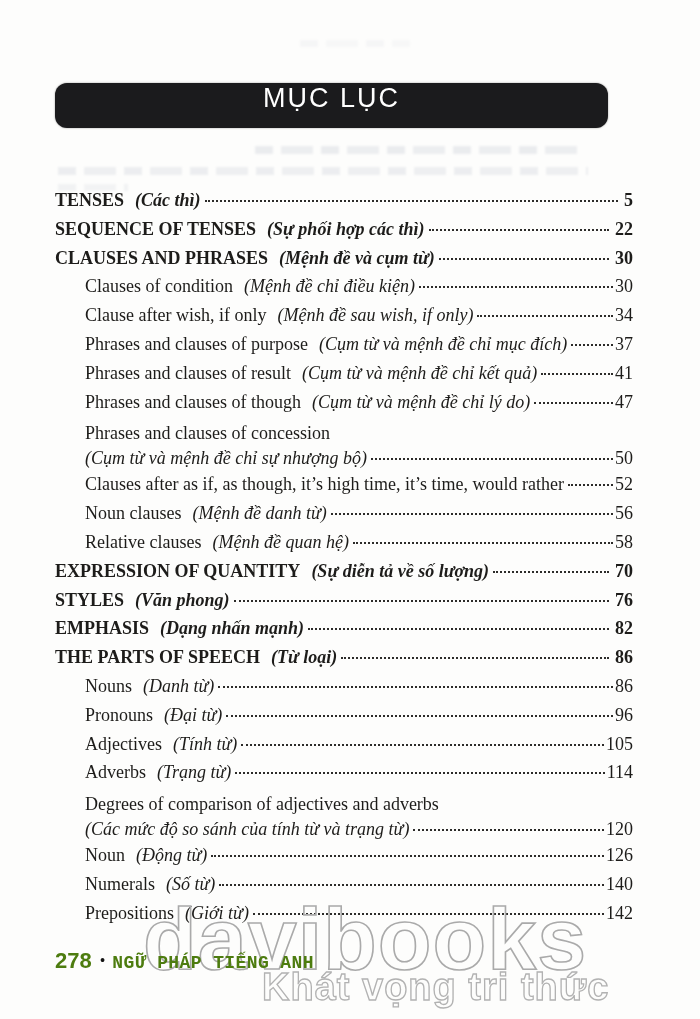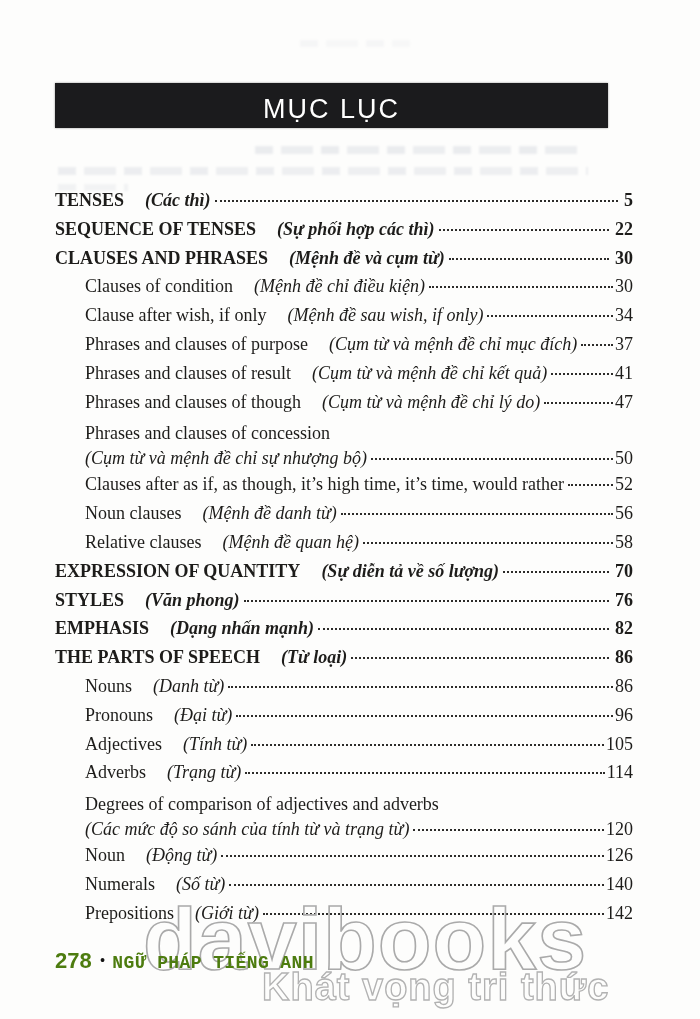--- a/index.html
+++ b/index.html
@@ -26,23 +26,23 @@
   .ghost.g1 { left: 255px; top: 146px; width: 330px; height: 8px; opacity: .30; }
   .ghost.g2 { left: 58px;  top: 167px; width: 530px; height: 8px; opacity: .28; }
   .ghost.g3 { left: 58px;  top: 184px; width: 70px;  height: 7px; opacity: .20; }
 
   
   .title-bar {
     position: absolute;
     left: 55px; top: 83px;
     width: 553px; height: 45px;
     background: #1b1b1d;
-    border-radius: 0;
+    border-radius: 12px;
     display: flex;
-    align-items: flex-end;
+    align-items: flex-start;
     justify-content: center;
     box-shadow: 0 0 2px rgba(0,0,0,.4);
   }
   .title-bar .title {
     font-family: "Liberation Sans", sans-serif;
     font-size: 27px;
     font-weight: 500;
     letter-spacing: 2px;
     color: #ffffff;
     padding-bottom: 3px;
@@ -59,21 +59,21 @@
     display: flex;
     align-items: baseline;
     height: 28.8px;
     white-space: nowrap;
     text-align: right;
   }
   .toc-row.lvl2 { padding-left: 30px; }
   .toc-row.lvl1 .t-label,
   .toc-row.lvl1 .t-viet,
   .toc-row.lvl1 .t-page { font-weight: bold; }
-  .t-viet { font-style: italic; margin-left: 21px; }
+  .t-viet { font-style: italic; margin-left: 11px; }
   .leader {
     flex: 1 1 auto;
     min-width: 8px;
     border-bottom: 2px dotted #2c2b29;
     position: relative;
     top: -4px;
     margin: 0 2px 0 4px;
   }
   .toc-row.lvl1 .leader { margin-right: 6px; }
   .t-page { font-variant-numeric: lining-nums; }

